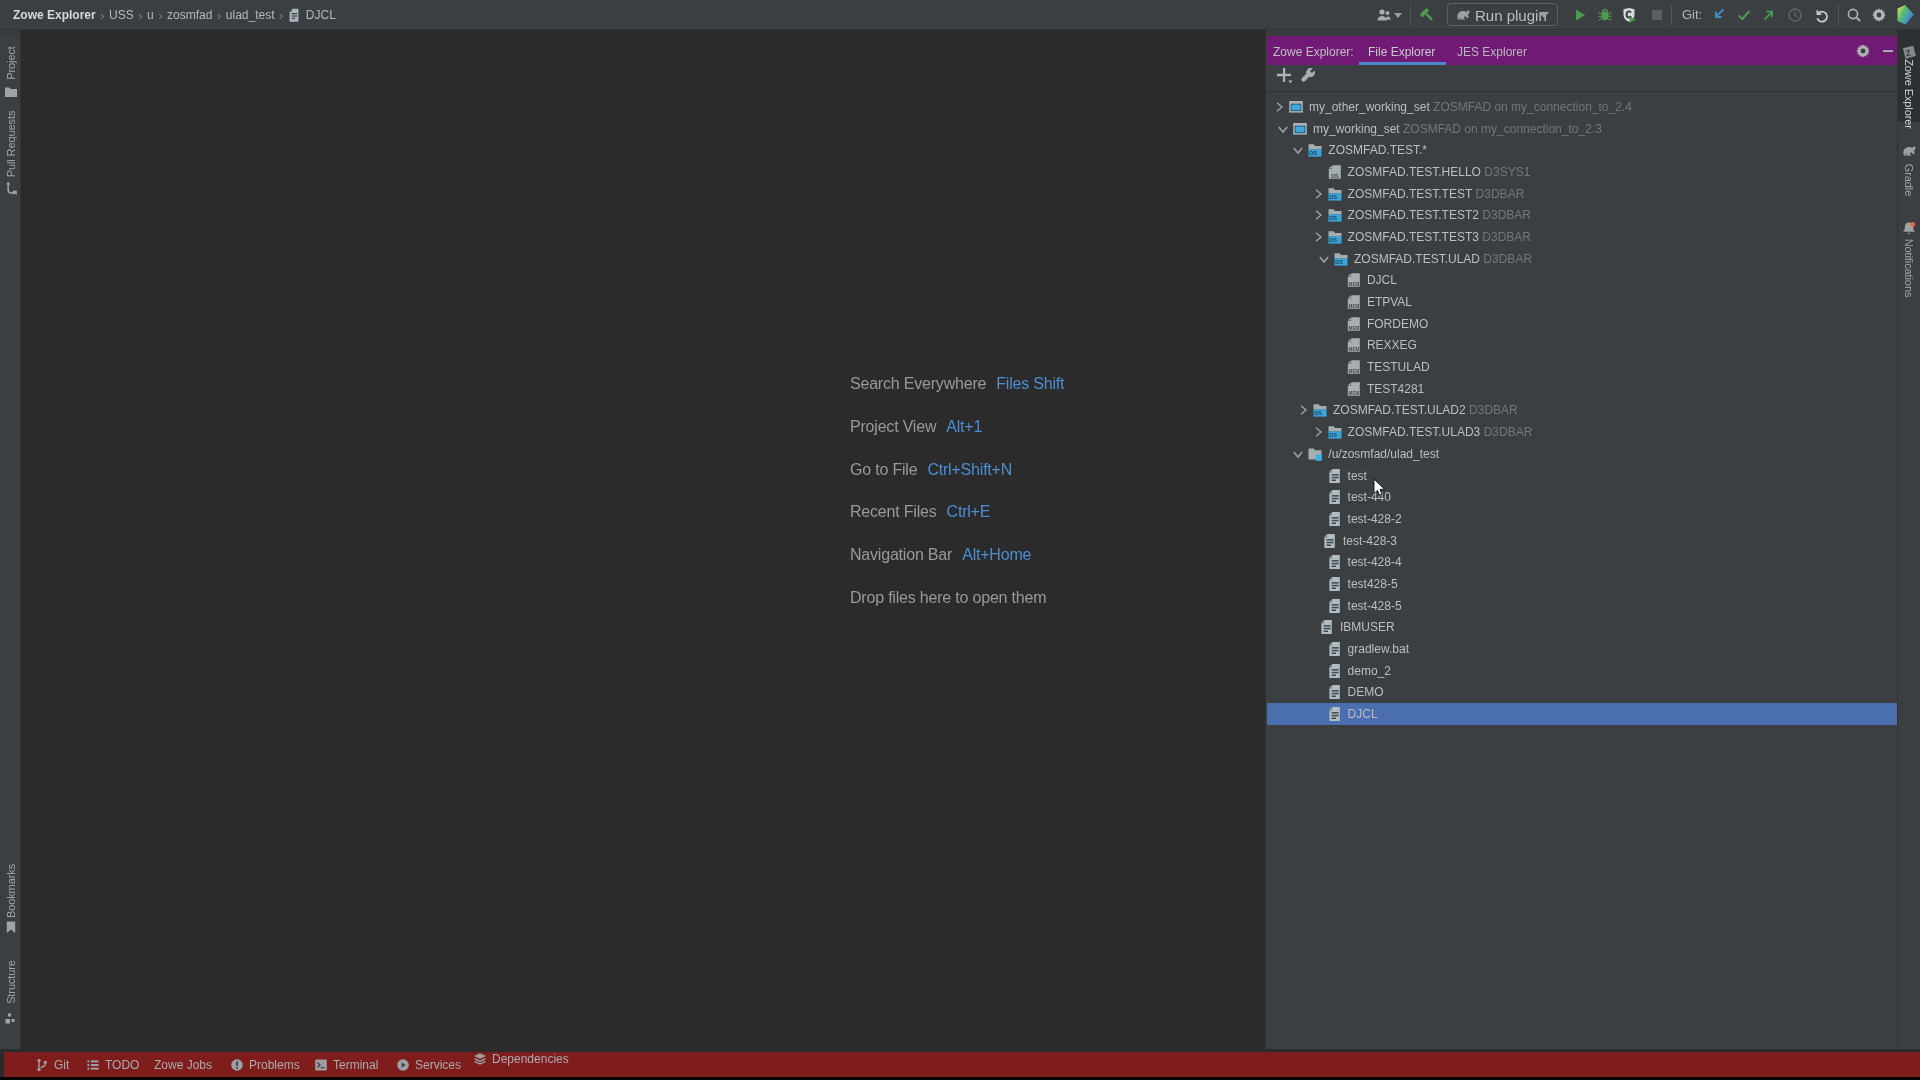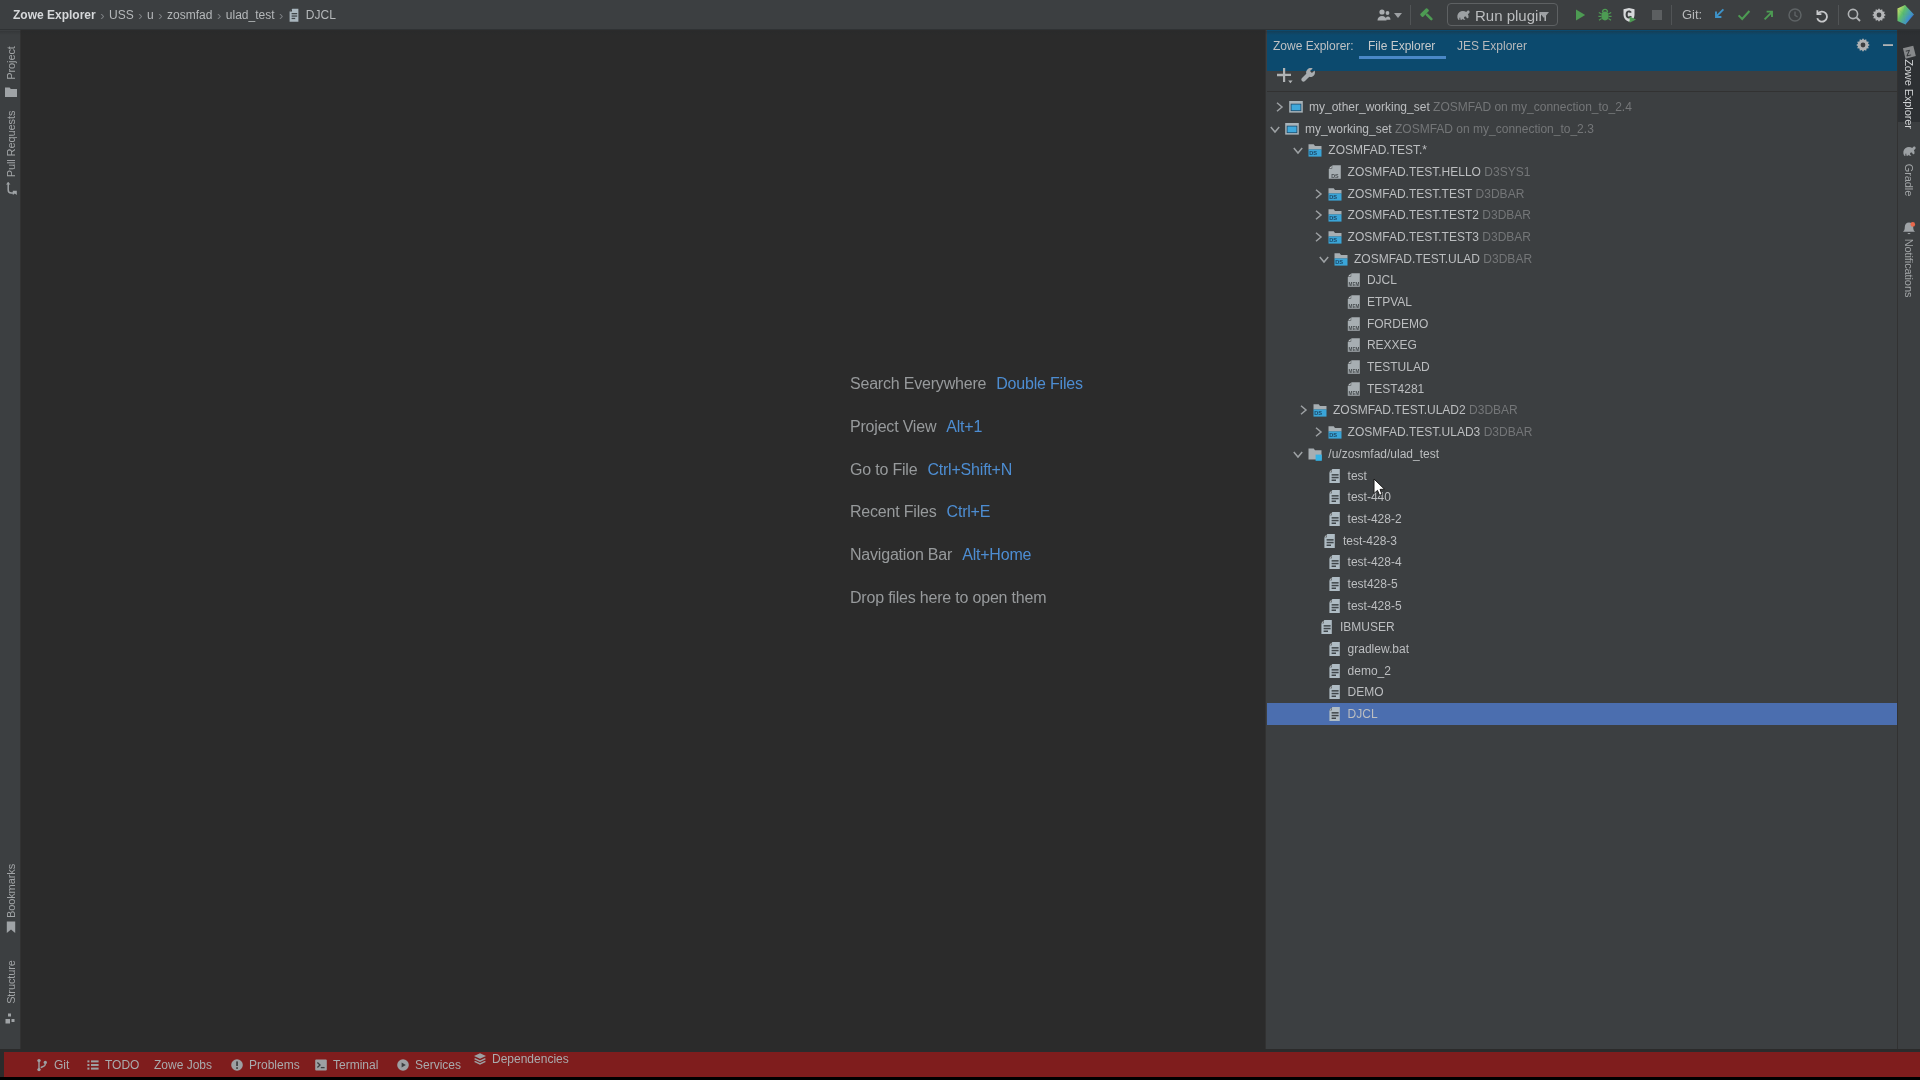--- a/index.html
+++ b/index.html
@@ -11,21 +11,21 @@
 .bsep {color:#7c7f82;margin:0 4.5px;font-size:13px}
 .bcic {line-height:0;margin-right:5px}
 .vsep {position:absolute;top:5px;width:1px;height:20px;background:#515456}
 #lstripe {position:absolute;left:0;top:30px;width:21px;height:1019px;background:#3c3f41;border-right:1px solid #323232}
 #rstripe {position:absolute;left:1897px;top:30px;width:23px;height:1019px;background:#3c3f41;border-left:1px solid #323232}
 #editor {position:absolute;left:22px;top:31px;width:1243px;height:1018px;background:#2b2b2b}
 .hint {position:absolute;left:850px;font-size:16px;letter-spacing:-0.2px}
 .hl {color:#979a9c}
 .hk {color:#4d8dd2;margin-left:10px}
 #panel {position:absolute;left:1265px;top:30px;width:633px;height:1019px;background:#3c3f41;border-left:1px solid #323232}
-#phead {position:absolute;left:1px;top:0;width:632px;height:41px;background:#0c4a6e}
+#phead {position:absolute;left:1px;top:6px;width:632px;height:29px;background:#701a75}
 #phead .t {position:absolute;top:1px;height:29px;display:flex;align-items:center;font-size:12px}
 #ptool {position:absolute;left:1px;top:29px;width:632px;height:33px;border-bottom:1px solid #323232}
 #tree {position:absolute;left:1px;top:66px;width:632px}
 .trow {height:21.7px;display:flex;align-items:center;font-size:12px;color:#bcbec0;white-space:nowrap}
 .trow.sel {background:#4b6eaf;width:632px}
 .chv {width:16px;height:16px;flex:0 0 16px;line-height:0}
 .tico {width:16px;height:16px;flex:0 0 16px;margin-left:1px;line-height:0}
 .tlab {margin-left:5px}
 .gr {color:#747678}
 #botbar {position:absolute;left:4px;top:1051px;width:1920px;height:26px;background:#7f1d1d;border-top:1px solid #2a2c2e}
@@ -163,21 +163,21 @@
         <div style="position:absolute;left:10.5px;top:0;transform:translate(-50%,-50%) rotate(-90deg);white-space:nowrap;font-size:11px;letter-spacing:-0.1px;color:#a2a5a7">Structure</div>
       </div>
 <div style="position:absolute;left:3.5px;top:981px;line-height:0"><svg width="14" height="14" viewBox="0 0 14 14">
           <rect x="1.5" y="8" width="4.5" height="4.5" fill="#9fa3a6"></rect>
           <rect x="7.5" y="8" width="3" height="3" fill="#9fa3a6"></rect>
           <rect x="4" y="2.5" width="3" height="3" fill="#9fa3a6"></rect>
         </svg></div>
     </div>
 <div id="editor"></div>
 <div style="position:absolute;left:0;top:31px;width:1920px;height:4px;background:linear-gradient(#26282a55,#26282a00);pointer-events:none;z-index:40"></div>
-<div class="hint" style="top:375px"><span class="hl">Search Everywhere</span><span class="hk">Double Files</span></div>
+<div class="hint" style="top:375px"><span class="hl">Search Everywhere</span><span class="hk">Files Shift</span></div>
 <div class="hint" style="top:418px"><span class="hl">Project View</span><span class="hk">Alt+1</span></div>
 <div class="hint" style="top:461px"><span class="hl">Go to File</span><span class="hk">Ctrl+Shift+N</span></div>
 <div class="hint" style="top:503px"><span class="hl">Recent Files</span><span class="hk">Ctrl+E</span></div>
 <div class="hint" style="top:546px"><span class="hl">Navigation Bar</span><span class="hk">Alt+Home</span></div>
 <div class="hint" style="top:589px"><span class="hl">Drop files here to open them</span></div>
 <div id="panel">
   <div id="phead">
     <div class="t" style="left:6px;color:#bfc1c3">Zowe Explorer:</div>
     <div class="t" style="left:101px;color:#c7cacc">File Explorer</div>
     <div class="t" style="left:190px;color:#b7b9bb">JES Explorer</div>
@@ -205,21 +205,21 @@
               <path d="M6 3.8 L11 8 L6 12.2" stroke="#9da1a4" stroke-width="1.5" fill="none"></path>
             </svg></span>
           <span class="tico"><svg width="16" height="16" viewBox="0 0 16 16">
               <rect x="1.2" y="2" width="13.6" height="11.6" fill="#a9b4ba"></rect>
               <rect x="2.7" y="4.7" width="10.6" height="7.4" fill="#1e4a68"></rect>
               <rect x="3.5" y="5.5" width="9" height="5.8" fill="#3fa8db"></rect>
             </svg></span>
           <span class="tlab">my_other_working_set</span>
           <span class="gr">&nbsp;ZOSMFAD on my_connection_to_2.4</span>
         </div>
-<div class="trow" style="padding-left:0">
+<div class="trow" style="padding-left:8px">
           <span class="chv"><svg width="16" height="16" viewBox="0 0 16 16">
               <path d="M3.8 6 L8 11 L12.2 6" stroke="#9da1a4" stroke-width="1.5" fill="none"></path>
             </svg></span>
           <span class="tico"><svg width="16" height="16" viewBox="0 0 16 16">
               <rect x="1.2" y="2" width="13.6" height="11.6" fill="#a9b4ba"></rect>
               <rect x="2.7" y="4.7" width="10.6" height="7.4" fill="#1e4a68"></rect>
               <rect x="3.5" y="5.5" width="9" height="5.8" fill="#3fa8db"></rect>
             </svg></span>
           <span class="tlab">my_working_set</span>
           <span class="gr">&nbsp;ZOSMFAD on my_connection_to_2.3</span>

